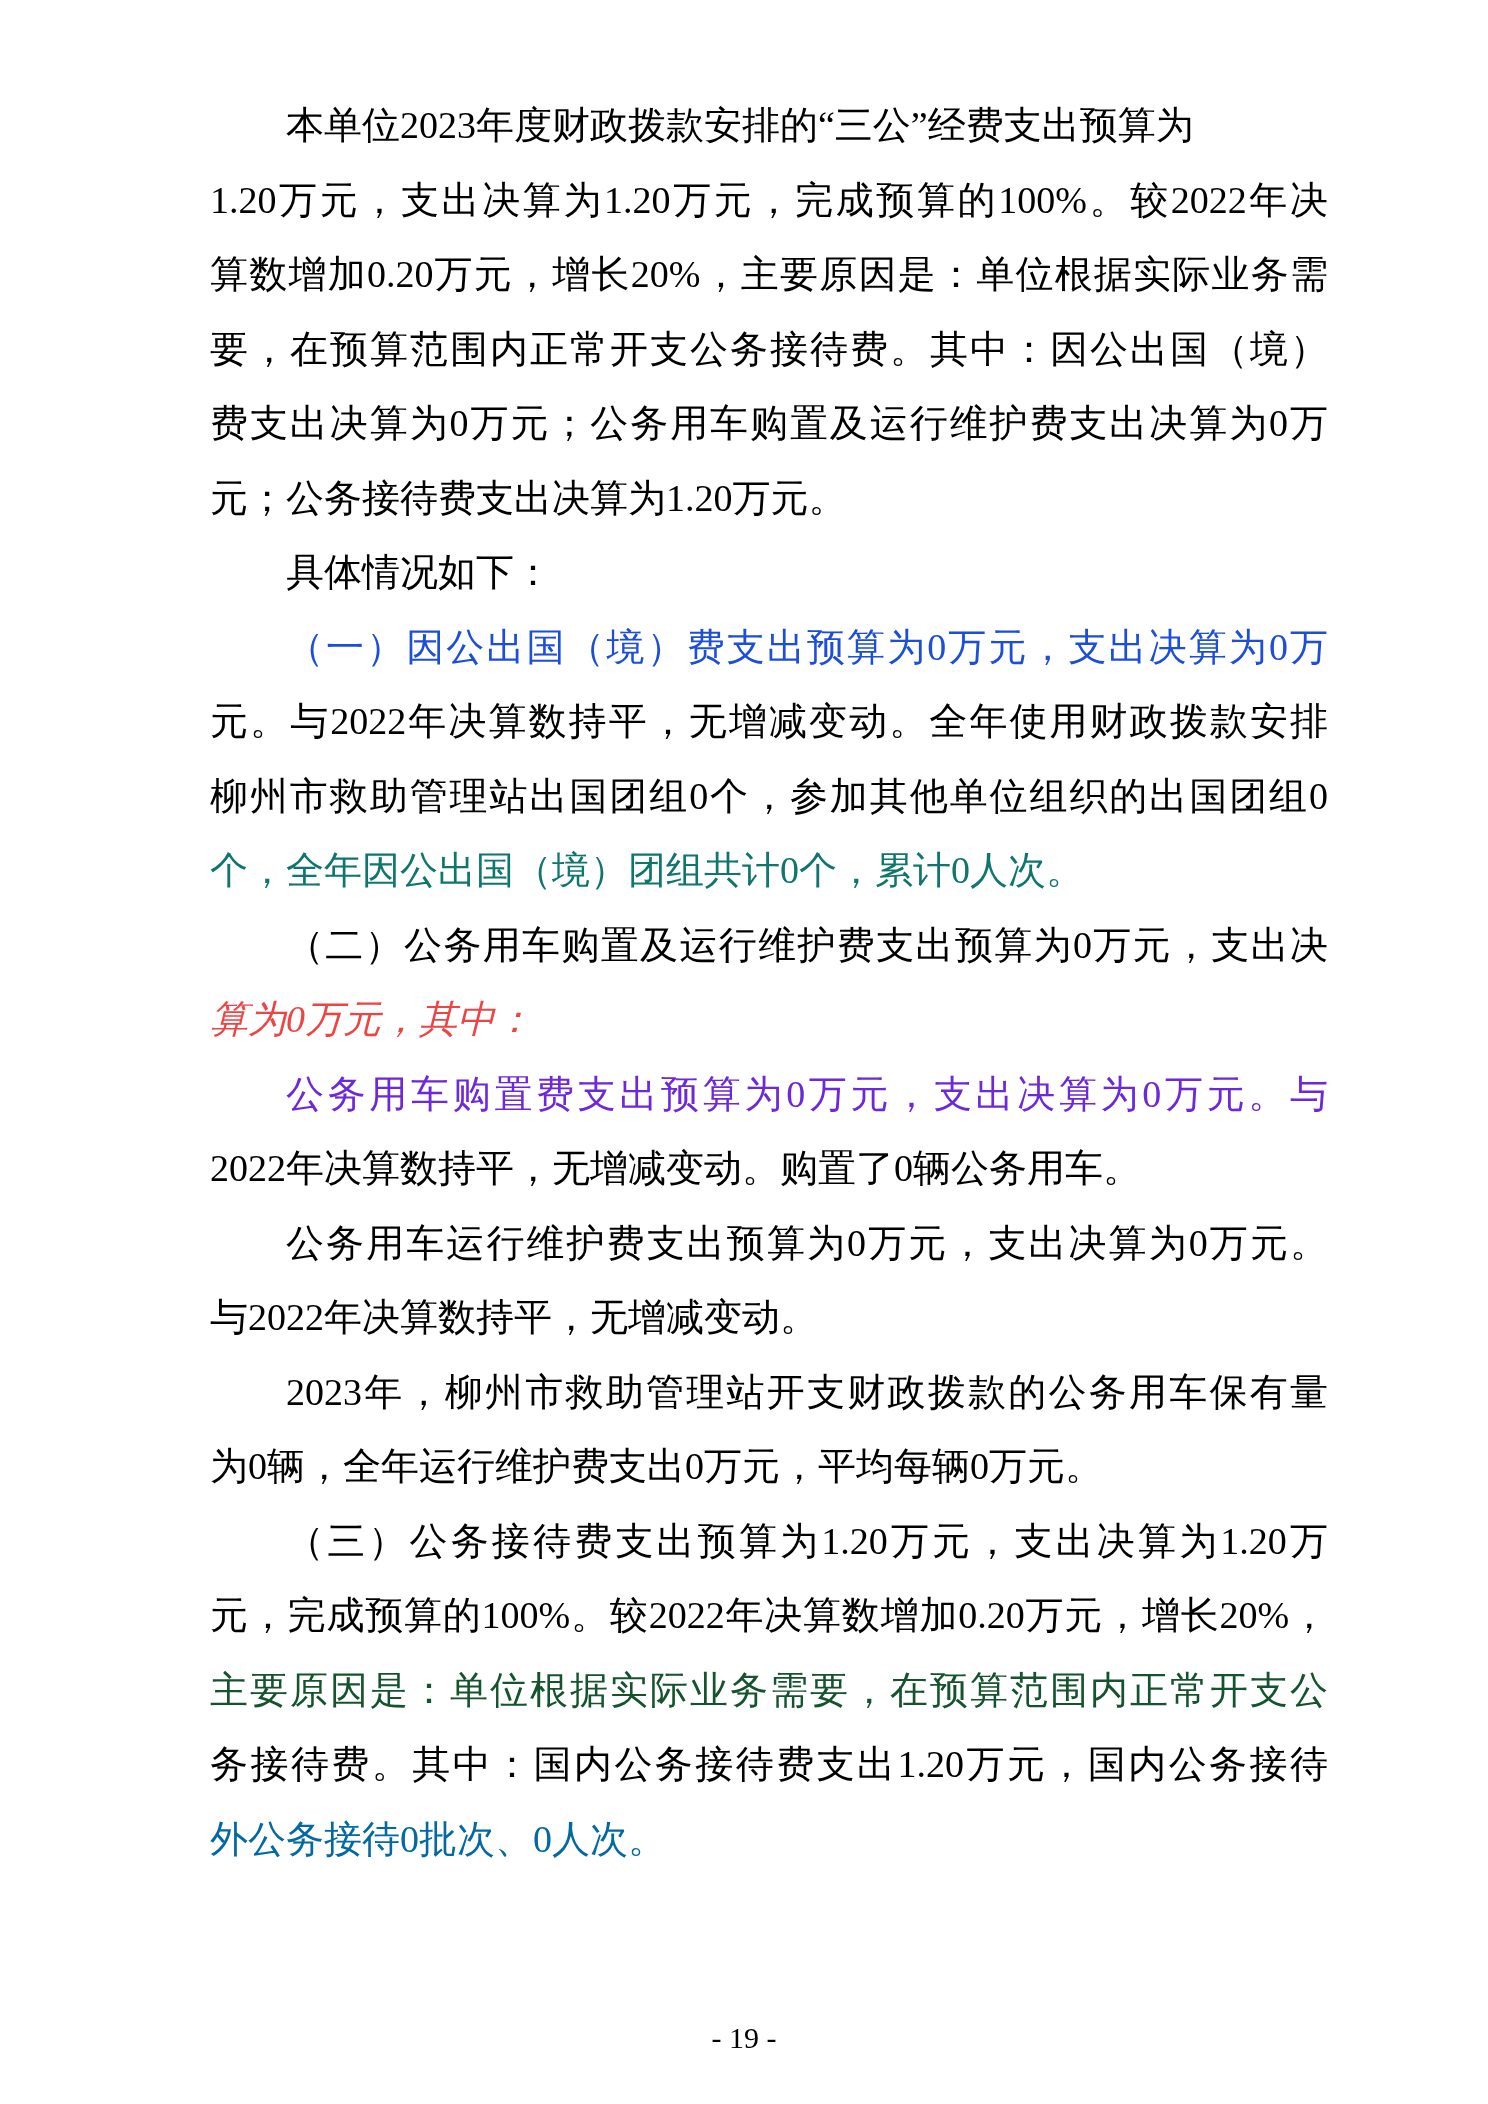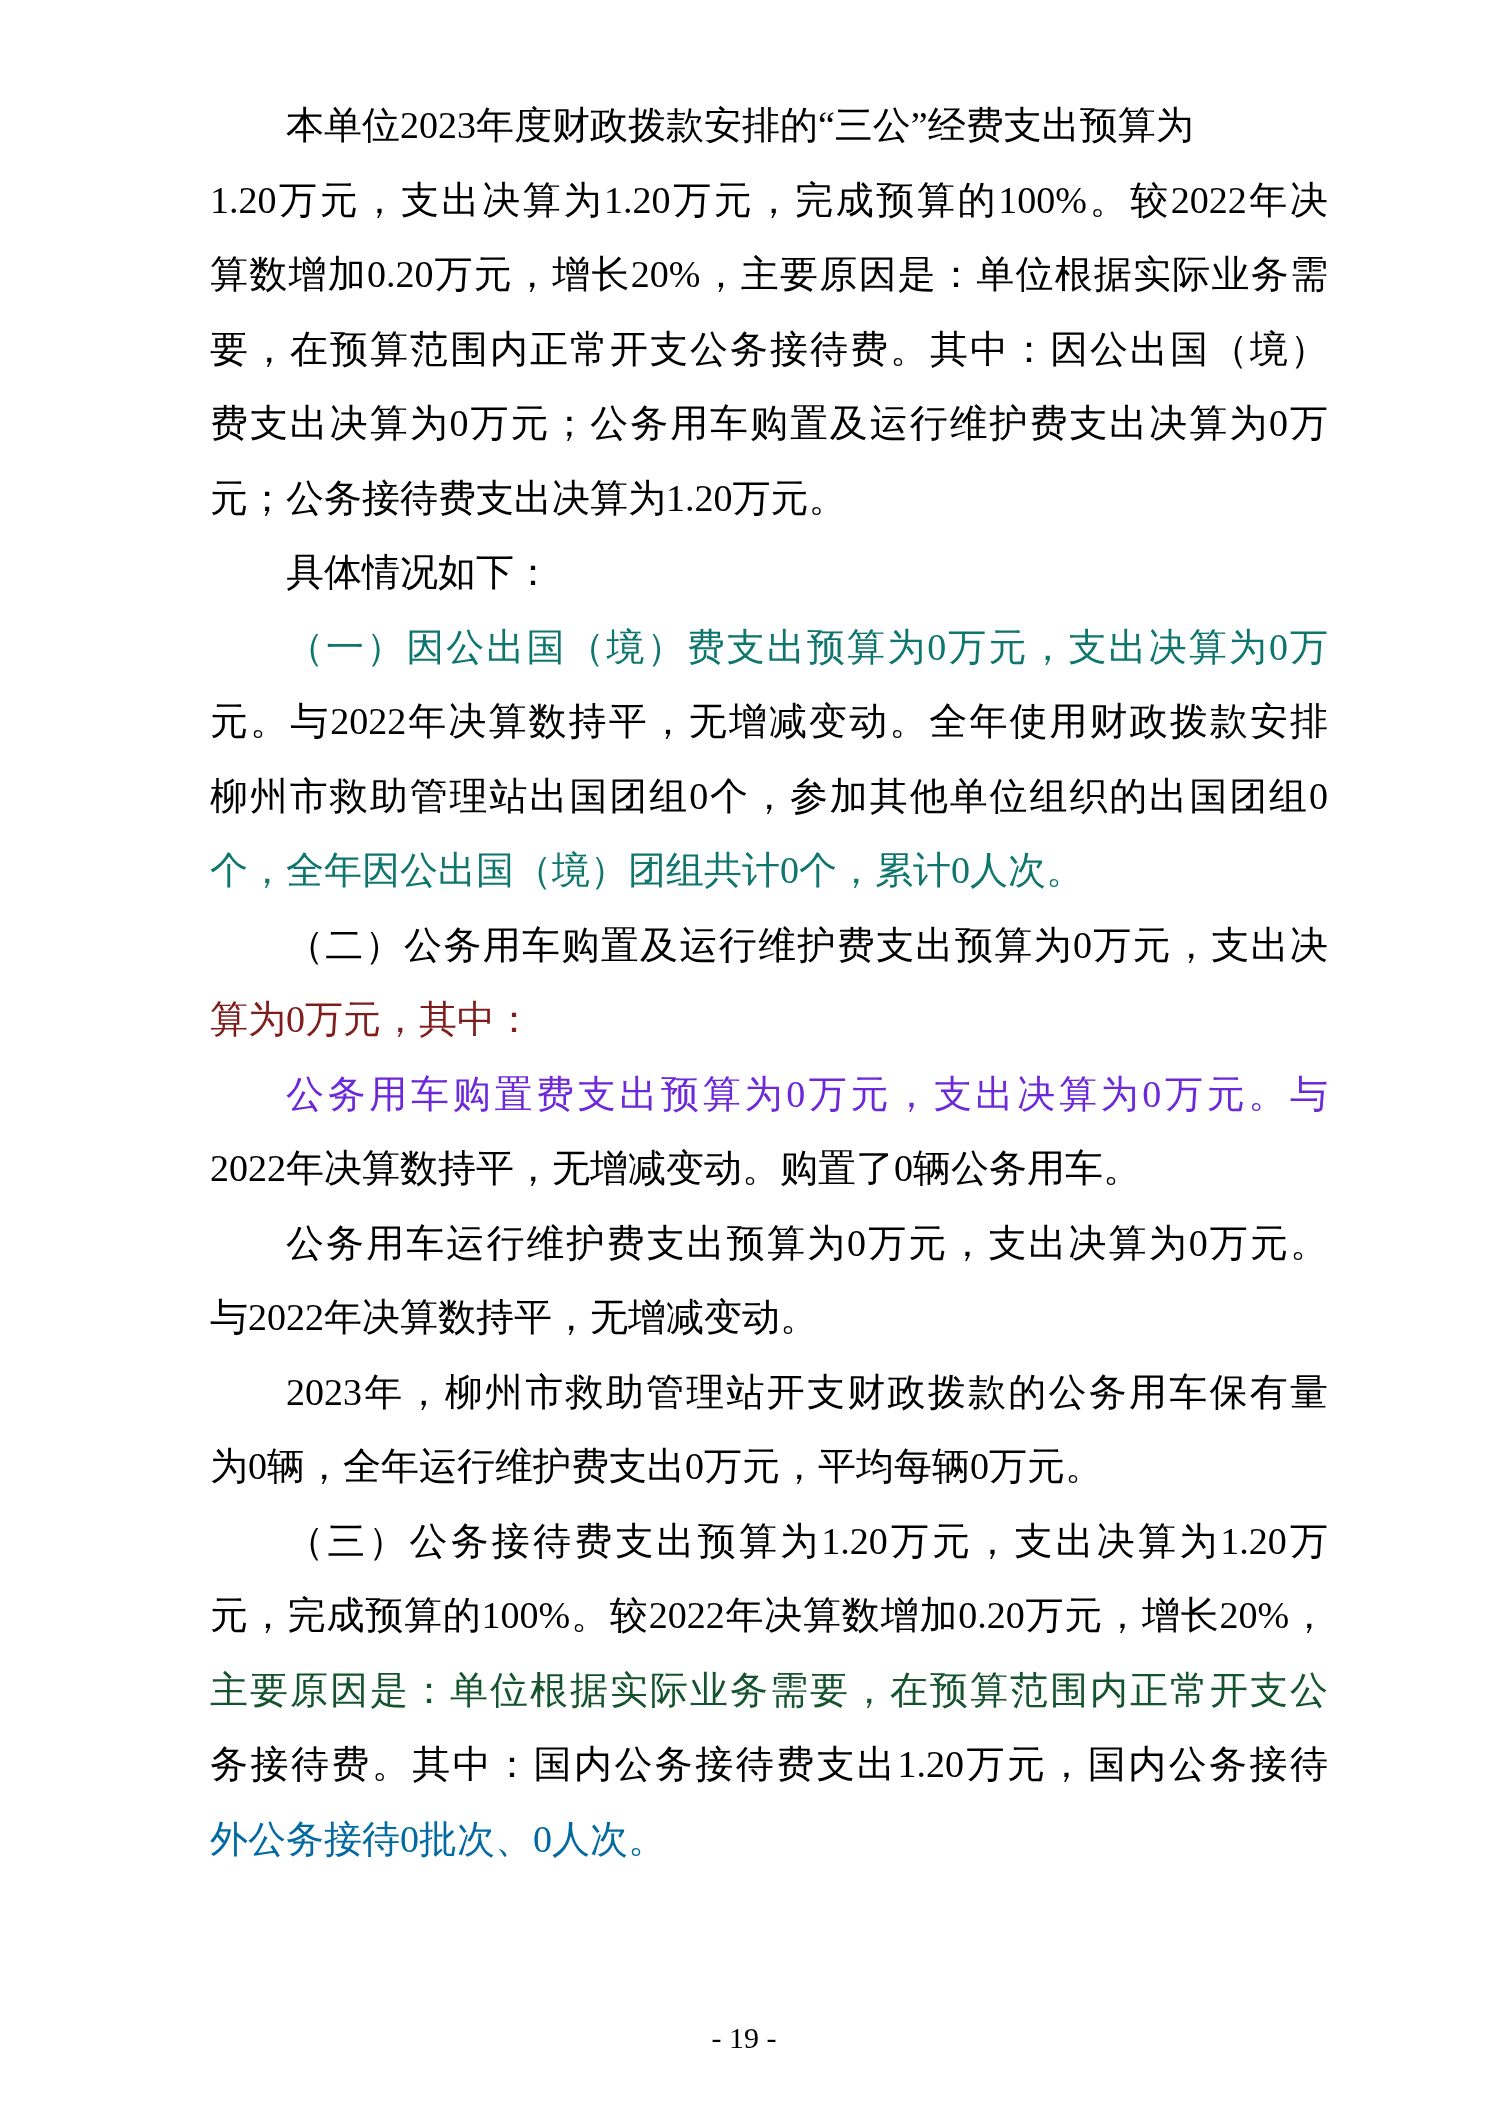--- a/index.html
+++ b/index.html
@@ -55,26 +55,26 @@
 
 <div class="page">
   <div class="doc-body">
       <div class="line first end" style="color: rgb(0, 0, 0);">本单位2023年度财政拨款安排的“三公”经费支出预算为</div>
       <div class="line" style="color: rgb(0, 0, 0);">1.20万元，支出决算为1.20万元，完成预算的100%。较2022年决</div>
       <div class="line" style="color: rgb(0, 0, 0);">算数增加0.20万元，增长20%，主要原因是：单位根据实际业务需</div>
       <div class="line" style="color: rgb(0, 0, 0);">要，在预算范围内正常开支公务接待费。其中：因公出国（境）</div>
       <div class="line" style="color: rgb(0, 0, 0);">费支出决算为0万元；公务用车购置及运行维护费支出决算为0万</div>
       <div class="line end" style="color: rgb(0, 0, 0);">元；公务接待费支出决算为1.20万元。</div>
       <div class="line first end" style="color: rgb(0, 0, 0);">具体情况如下：</div>
-      <div class="line first" style="color: #0f766e;">（一）因公出国（境）费支出预算为0万元，支出决算为0万</div>
+      <div class="line first" style="color: #1d4ed8;">（一）因公出国（境）费支出预算为0万元，支出决算为0万</div>
       <div class="line" style="color: rgb(0, 0, 0);">元。与2022年决算数持平，无增减变动。全年使用财政拨款安排</div>
       <div class="line" style="color: rgb(0, 0, 0);">柳州市救助管理站出国团组0个，参加其他单位组织的出国团组0</div>
       <div class="line end" style="color: #0f766e; text-align: right;">个，全年因公出国（境）团组共计0个，累计0人次。</div>
       <div class="line first" style="color: rgb(0, 0, 0);">（二）公务用车购置及运行维护费支出预算为0万元，支出决</div>
-      <div class="line end" style="color: #7f1d1d;">算为0万元，其中：</div>
+      <div class="line end" style="color: #ef4444; font-style: italic;">算为0万元，其中：</div>
       <div class="line first" style="color: #6d28d9;">公务用车购置费支出预算为0万元，支出决算为0万元。与</div>
       <div class="line end" style="color: rgb(0, 0, 0);">2022年决算数持平，无增减变动。购置了0辆公务用车。</div>
       <div class="line first" style="color: rgb(0, 0, 0);">公务用车运行维护费支出预算为0万元，支出决算为0万元。</div>
       <div class="line end" style="color: rgb(0, 0, 0);">与2022年决算数持平，无增减变动。</div>
       <div class="line first" style="color: rgb(0, 0, 0);">2023年，柳州市救助管理站开支财政拨款的公务用车保有量</div>
       <div class="line end" style="color: rgb(0, 0, 0);">为0辆，全年运行维护费支出0万元，平均每辆0万元。</div>
       <div class="line first" style="color: rgb(0, 0, 0);">（三）公务接待费支出预算为1.20万元，支出决算为1.20万</div>
       <div class="line" style="color: rgb(0, 0, 0);">元，完成预算的100%。较2022年决算数增加0.20万元，增长20%，</div>
       <div class="line" style="color: #14532d;">主要原因是：单位根据实际业务需要，在预算范围内正常开支公</div>
       <div class="line" style="color: rgb(0, 0, 0);">务接待费。其中：国内公务接待费支出1.20万元，国内公务接待</div>

